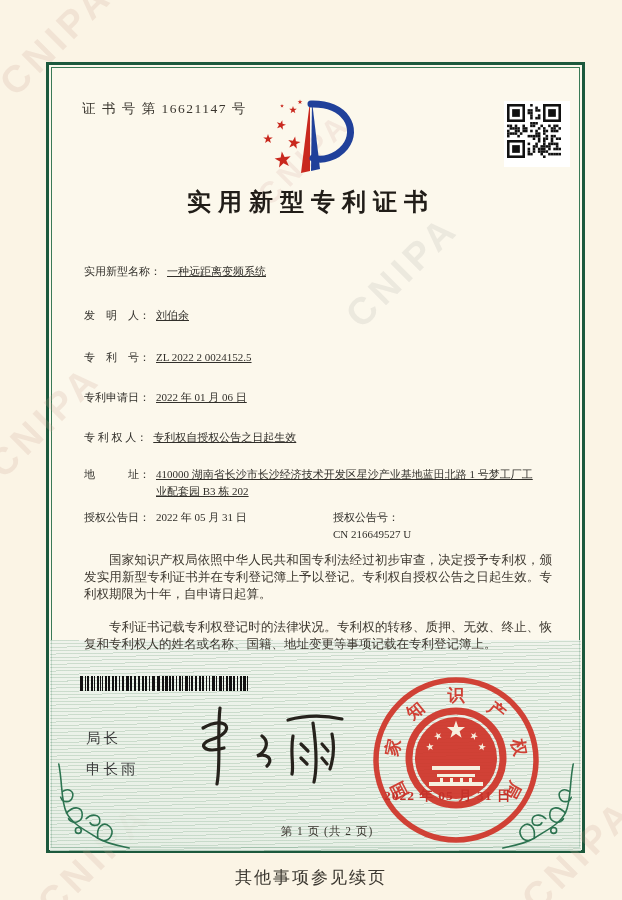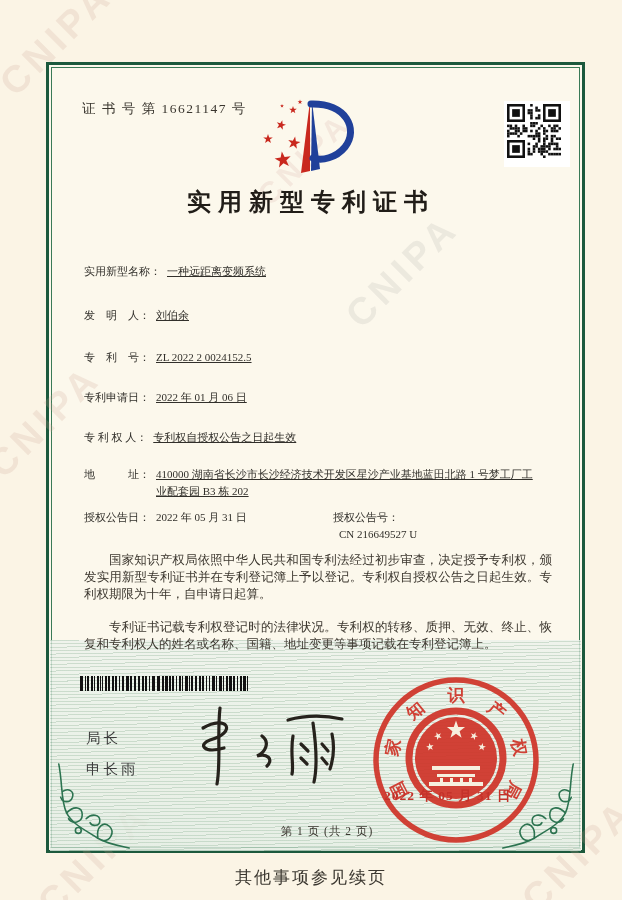--- a/index.html
+++ b/index.html
@@ -260,21 +260,21 @@
     </div>
     <div class="row r5">
       <span class="lab">地　　　址：</span>
       <span class="val">410000 湖南省长沙市长沙经济技术开发区星沙产业基地蓝田北路 1 号梦工厂工业配套园 B3 栋 202</span>
     </div>
     <div class="row rg">
       <span class="lab">授权公告日：</span>
       <span style="margin-left:6px;">2022 年 05 月 31 日</span>
       <span class="pair2">
         <span class="lab">授权公告号：</span>
-        <span style="margin-left:6px;">CN 216649527 U</span>
+        <span style="">CN 216649527 U</span>
       </span>
     </div>
 
     <div class="paras">
       <p>国家知识产权局依照中华人民共和国专利法经过初步审查，决定授予专利权，颁发实用新型专利证书并在专利登记簿上予以登记。专利权自授权公告之日起生效。专利权期限为十年，自申请日起算。</p>
       <p>专利证书记载专利权登记时的法律状况。专利权的转移、质押、无效、终止、恢复和专利权人的姓名或名称、国籍、地址变更等事项记载在专利登记簿上。</p>
     </div>
 
     <div class="barcode">
       <svg id="barcode-svg" width="172" height="15" viewBox="0 0 172 15">

